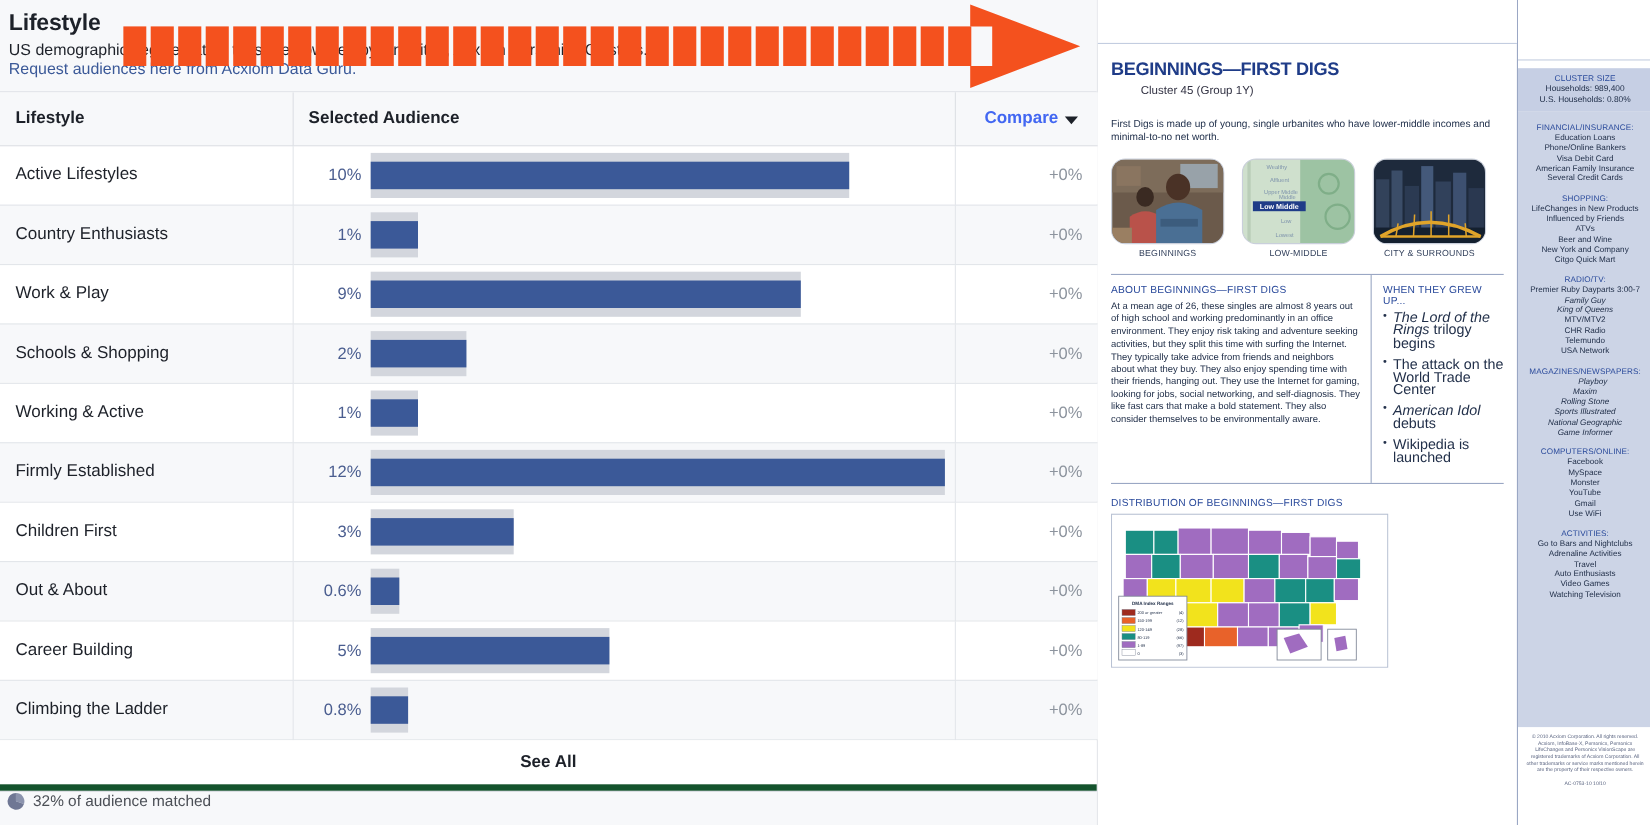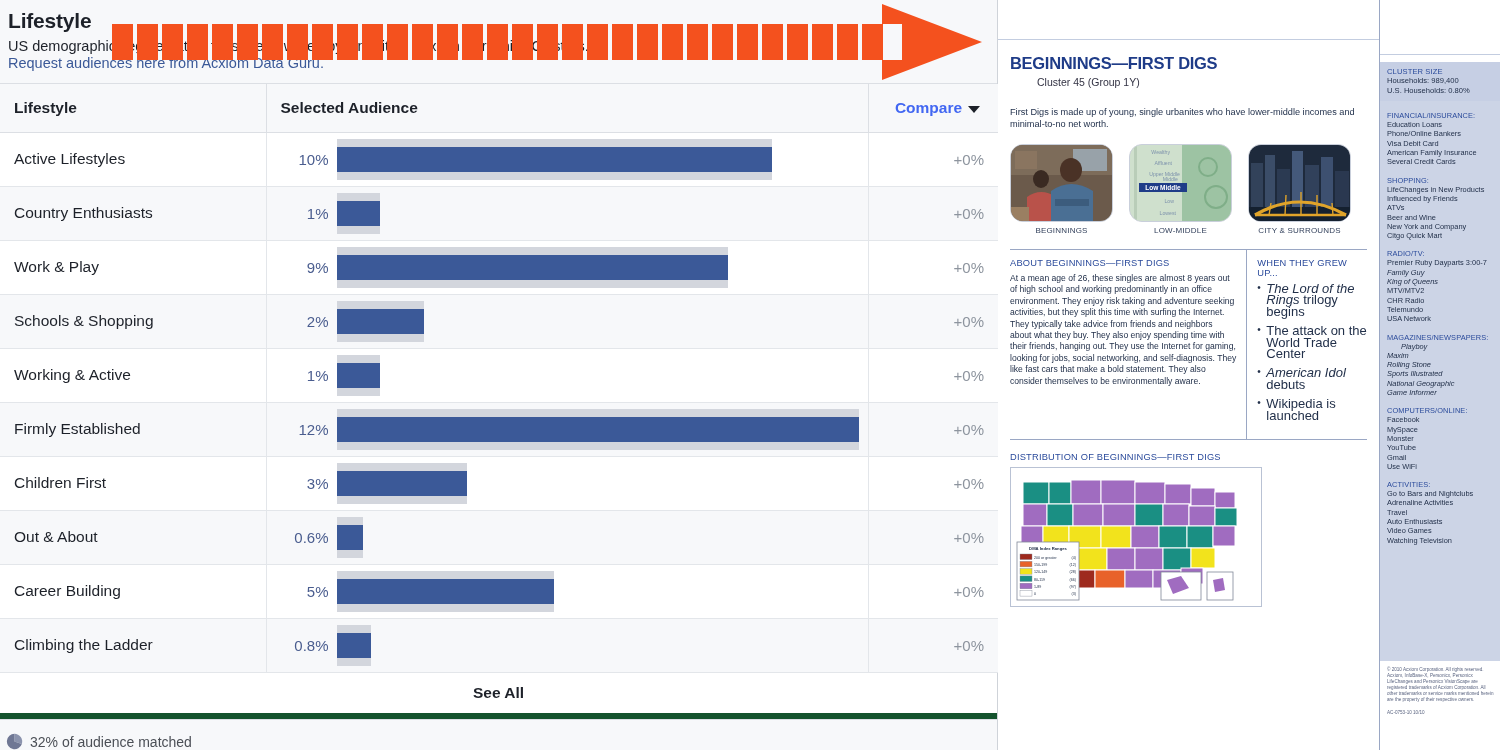--- a/index.html
+++ b/index.html
@@ -87,21 +87,21 @@
     border-right: none !important; padding-right: 18px;
   }
 
   .see-all {
     height: 54px; display: flex; align-items: center; justify-content: center;
     background: #ffffff; border-bottom: 6px solid #14532d;
     font-size: 15.5px; font-weight: bold; color: #1d2129; cursor: pointer;
   }
   .footer-bar {
     height: 36px; background: #f7f8fa; border-top: 1px solid #dcdfe4;
-    display: flex; align-items: flex-end; padding-left: 6px; gap: 7px;
+    display: flex; align-items: flex-start; padding-left: 6px; gap: 7px;
   }
   .pie-icon { width: 17px; height: 17px; display: block; }
   .footer-text { font-size: 14px; color: #4b4f56; }
 
   
   .arrow-overlay {
     position: absolute; left: 112px; top: 2px;
     width: 880px; height: 80px; pointer-events: none; z-index: 30;
   }
 
@@ -162,21 +162,21 @@
   .dist-head {
     font-size: 9.3px; color: #2a4a9b; margin: 12px 0 5px 0; letter-spacing: 0.2px;
   }
   .map-box {
     width: 252px; height: 140px; border: 1px solid #b9c2d4; background: #ffffff;
     position: relative; overflow: hidden;
   }
 
   
   .doc-side {
-    width: 120px; height: 549px; background: #ffffff; position: relative;
+    width: 120px; height: 549px; background: #ffffff; position: relative; text-align: center;
   }
   .side-topgap { height: 55px; background:#ffffff; border-bottom:1px solid #c3cde0;}
   .cluster-size-box {
     background: #c6cfe4; padding: 5px 5px 6px 7px; margin-top: 7px;
   }
   .cs-head { font-size: 7.6px; color: #2a4a9b; letter-spacing: 0.1px; }
   .cs-line { font-size: 7.6px; color: #22304a; line-height: 9.6px; }
   .side-list-wrap { background: #ccd4e6; padding: 10px 5px 8px 7px; min-height: 560px; }
   .side-sec { margin-bottom: 9px; }
   .side-sec-head { font-size: 7.4px; color: #2a4a9b; letter-spacing: 0.1px; }

